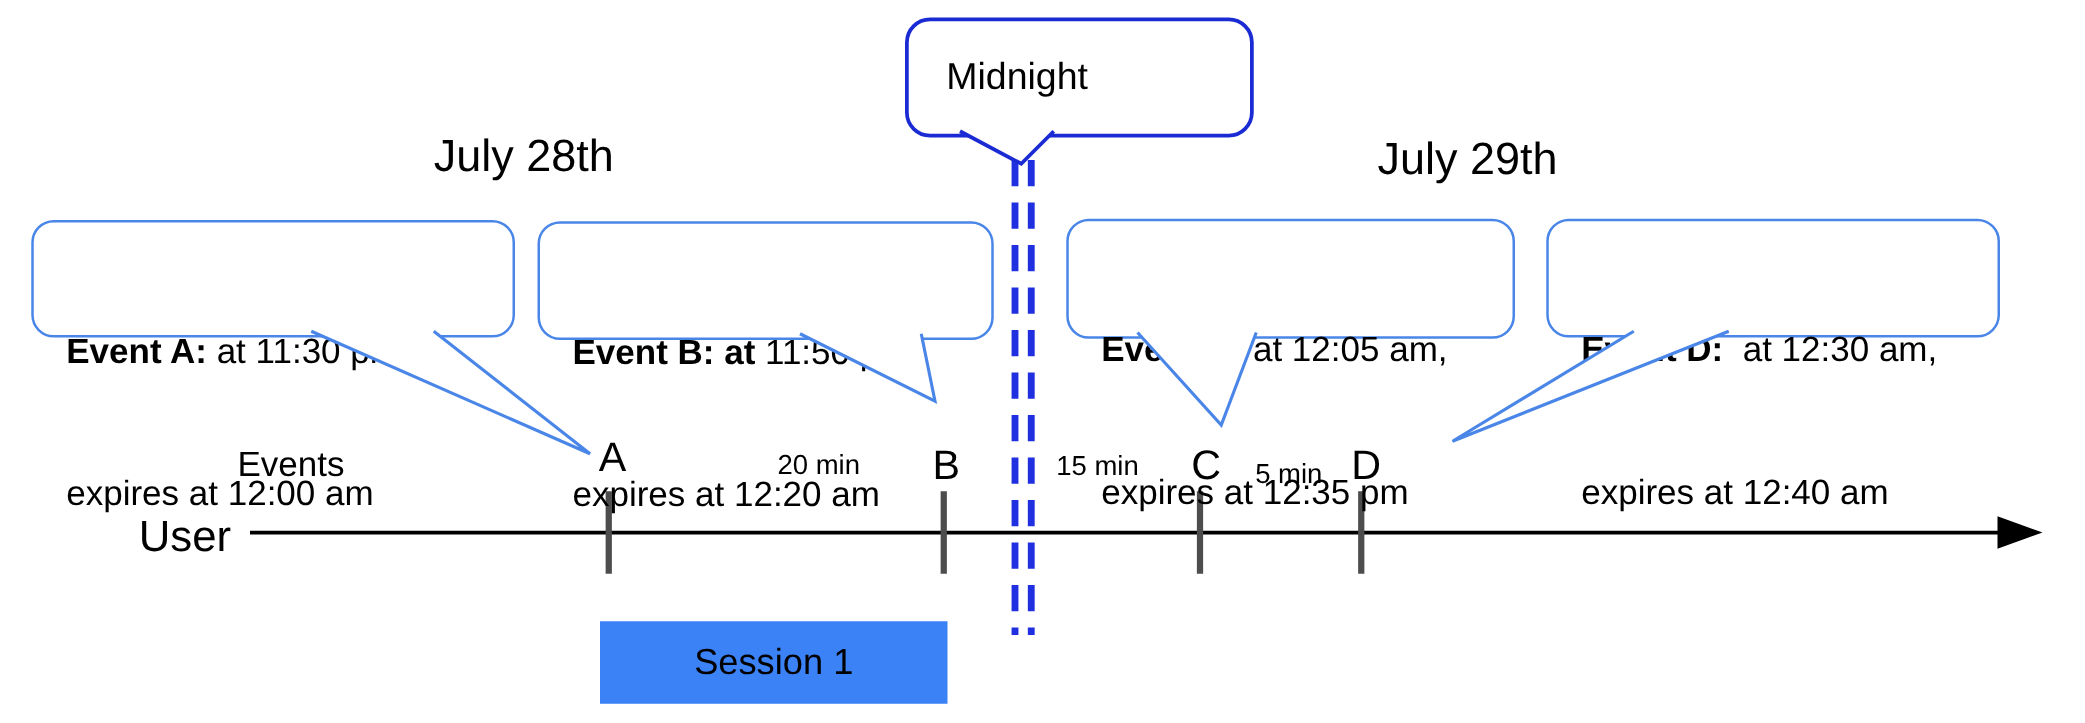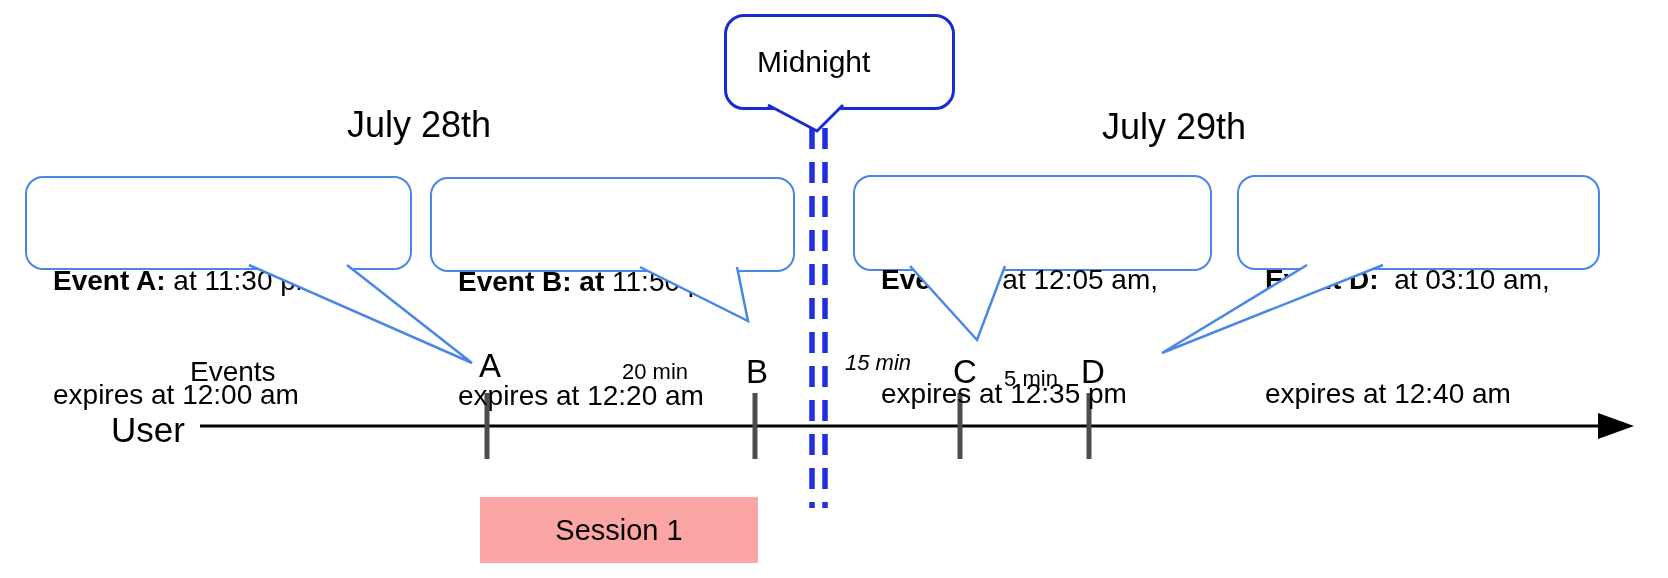--- a/index.html
+++ b/index.html
@@ -21,21 +21,21 @@
   .midnight{
     box-sizing:border-box;background:#fff;border:3px solid #1b2bd3;border-radius:20px;
     z-index:2;font-size:30px;display:flex;align-items:center;padding-left:30px;white-space:pre;
   }
   .lbl{z-index:2;white-space:pre;}
   .lbl-events{font-size:28px;}
   .lbl-user{font-size:35px;}
   .marker{font-size:33px;transform:translateX(-50%);z-index:2;}
   .interval{font-size:22px;transform:translateX(-50%);z-index:2;}
   .session{
-    box-sizing:border-box;background:#fca5a5;z-index:2;display:flex;align-items:center;justify-content:center;
+    box-sizing:border-box;background:#3b82f6;z-index:2;display:flex;align-items:center;justify-content:center;
     font-size:29px;white-space:pre;
   }
 </style>
 </head>
 <body>
 
 <div class="stage">
 
   <svg class="layer-bg" width="1668" height="578" viewBox="0 0 1668 578">
 
@@ -47,41 +47,41 @@
     <line x1="960" y1="393" x2="960" y2="459" stroke="#4d4d4d" stroke-width="5"></line>
     <line x1="1089" y1="393" x2="1089" y2="459" stroke="#4d4d4d" stroke-width="5"></line>
 
     <line x1="812" y1="128" x2="812" y2="508" stroke="#2030e0" stroke-width="5.5" stroke-dasharray="21 13"></line>
     <line x1="825" y1="128" x2="825" y2="508" stroke="#2030e0" stroke-width="5.5" stroke-dasharray="21 13"></line>
   </svg>
 
   <div class="abs heading" style="left:323px;top:105px;margin-left:24px;">July 28th</div>
   <div class="abs heading" style="left:1102px;top:107px;">July 29th</div>
 
-  <div class="abs midnight" style="left:724px;top:14px;width:231px;height:96px;">
+  <div class="abs midnight" style="left:724px;top:14px;width:279px;height:96px;">
     <span>Midnight</span>
   </div>
 
   <div class="abs bubble" style="left:25px;top:176px;width:387px;height:94px;">
     <div class="l1"><b>Event A:</b><span> at 11:30 pm,</span></div>
     <div class="l2">expires at 12:00 am</div>
   </div>
 
   <div class="abs bubble" style="left:430px;top:177px;width:365px;height:95px;">
     <div class="l1"><b>Event B: at</b><span> 11:50 pm,</span></div>
     <div class="l2">expires at 12:20 am</div>
   </div>
 
   <div class="abs bubble" style="left:853px;top:175px;width:359px;height:96px;">
     <div class="l1"><b>Event C:</b><span> at 12:05 am,</span></div>
     <div class="l2">expires at 12:35 pm</div>
   </div>
 
   <div class="abs bubble" style="left:1237px;top:175px;width:363px;height:95px;">
-    <div class="l1"><b>Event D:</b><span>  at 03:10 am,</span></div>
+    <div class="l1"><b>Event D:</b><span>  at 12:30 am,</span></div>
     <div class="l2">expires at 12:40 am</div>
   </div>
 
   <svg class="layer-tails" width="1668" height="578" viewBox="0 0 1668 578">
 
     <polygon points="768,105 843,105 817,131" fill="#ffffff"></polygon>
     <path d="M768,105 L817,131 L843,105" fill="none" stroke="#1b2bd3" stroke-width="3"></path>
 
     <polygon points="249,265 347,265 472,363" fill="#ffffff"></polygon>
     <path d="M249,265 L472,363 L347,265" fill="none" stroke="#4a86e8" stroke-width="2.5"></path>
@@ -98,20 +98,20 @@
 
   <div class="abs lbl lbl-events" style="left:190px;top:356px;">Events</div>
   <div class="abs lbl lbl-user" style="left:111px;top:410px;">User</div>
 
   <div class="abs marker" style="left:490px;top:347px;">A</div>
   <div class="abs marker" style="left:757px;top:353px;">B</div>
   <div class="abs marker" style="left:965px;top:353px;">C</div>
   <div class="abs marker" style="left:1093px;top:353px;">D</div>
 
   <div class="abs interval" style="left:655px;top:359px;">20 min</div>
-  <div class="abs interval" style="left:878px;top:350px;font-style:italic;">15 min</div>
+  <div class="abs interval" style="left:878px;top:360px;">15 min</div>
   <div class="abs interval" style="left:1031px;top:366px;">5 min</div>
 
   <div class="abs session" style="left:480px;top:497px;width:278px;height:66px;">
     <span>Session 1</span>
   </div>
 
 </div>
 
 </body></html>

